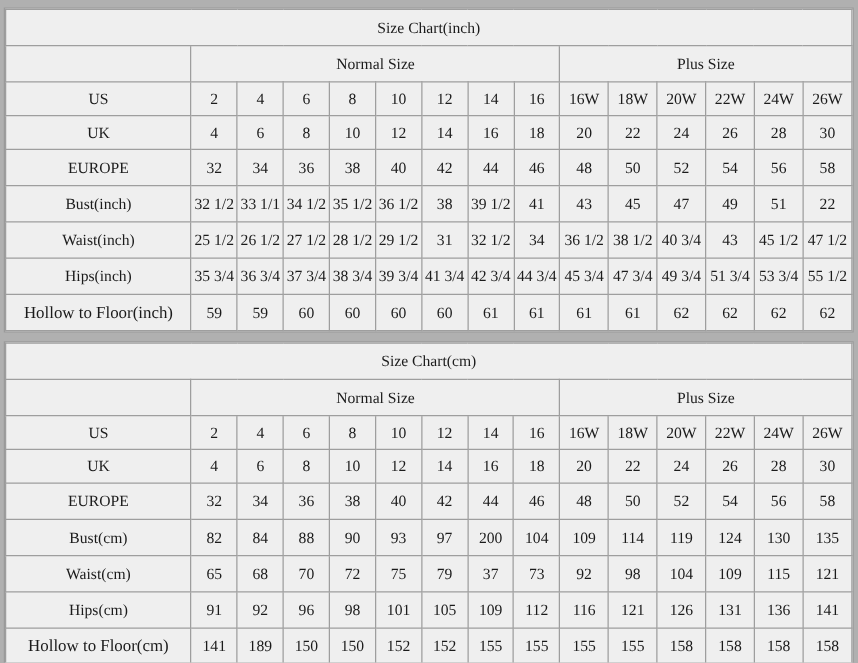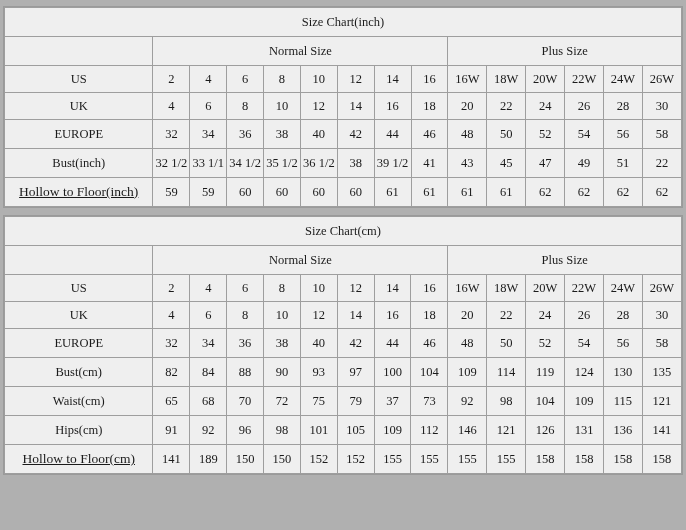--- a/index.html
+++ b/index.html
@@ -59,21 +59,20 @@
   }
   td.blank-cell {
     border-left: none;
   }
   td.rowlabel {
     font-size: 14px;
     border-left: none;
   }
   td.rowlabel.small {
     font-size: 13.5px;
-    text-decoration: underline;
   }
   td.val {
     font-size: 12.5px;
   }
   td.last-col {
     border-right: none;
   }
   tr.hdr-row td {
     height: 26px;
     text-align: center;
@@ -165,20 +164,54 @@
           <td class="val">39 1/2</td>
           <td class="val">41</td>
           <td class="val">43</td>
           <td class="val">45</td>
           <td class="val">47</td>
           <td class="val">49</td>
           <td class="val">51</td>
           <td class="val last-col">22</td>
         </tr>
         <tr class="tall">
+          <td class="rowlabel">Waist(inch)</td>
+          <td class="val">25 1/2</td>
+          <td class="val">26 1/2</td>
+          <td class="val">27 1/2</td>
+          <td class="val">28 1/2</td>
+          <td class="val">29 1/2</td>
+          <td class="val">31</td>
+          <td class="val">32 1/2</td>
+          <td class="val">34</td>
+          <td class="val">36 1/2</td>
+          <td class="val">38 1/2</td>
+          <td class="val">40 3/4</td>
+          <td class="val">43</td>
+          <td class="val">45 1/2</td>
+          <td class="val last-col">47 1/2</td>
+        </tr>
+        <tr class="tall">
+          <td class="rowlabel">Hips(inch)</td>
+          <td class="val">35 3/4</td>
+          <td class="val">36 3/4</td>
+          <td class="val">37 3/4</td>
+          <td class="val">38 3/4</td>
+          <td class="val">39 3/4</td>
+          <td class="val">41 3/4</td>
+          <td class="val">42 3/4</td>
+          <td class="val">44 3/4</td>
+          <td class="val">45 3/4</td>
+          <td class="val">47 3/4</td>
+          <td class="val">49 3/4</td>
+          <td class="val">51 3/4</td>
+          <td class="val">53 3/4</td>
+          <td class="val last-col">55 1/2</td>
+        </tr>
+        <tr class="tall">
           <td class="rowlabel small">Hollow to Floor(inch)</td>
           <td class="val">59</td>
           <td class="val">59</td>
           <td class="val">60</td>
           <td class="val">60</td>
           <td class="val">60</td>
           <td class="val">60</td>
           <td class="val">61</td>
           <td class="val">61</td>
           <td class="val">61</td>
@@ -261,21 +294,21 @@
           <td class="val last-col">58</td>
         </tr>
         <tr class="tall">
           <td class="rowlabel">Bust(cm)</td>
           <td class="val">82</td>
           <td class="val">84</td>
           <td class="val">88</td>
           <td class="val">90</td>
           <td class="val">93</td>
           <td class="val">97</td>
-          <td class="val">100</td>
+          <td class="val">200</td>
           <td class="val">104</td>
           <td class="val">109</td>
           <td class="val">114</td>
           <td class="val">119</td>
           <td class="val">124</td>
           <td class="val">130</td>
           <td class="val last-col">135</td>
         </tr>
         <tr class="tall">
           <td class="rowlabel">Waist(cm)</td>
@@ -297,21 +330,21 @@
         <tr class="tall">
           <td class="rowlabel">Hips(cm)</td>
           <td class="val">91</td>
           <td class="val">92</td>
           <td class="val">96</td>
           <td class="val">98</td>
           <td class="val">101</td>
           <td class="val">105</td>
           <td class="val">109</td>
           <td class="val">112</td>
-          <td class="val">146</td>
+          <td class="val">116</td>
           <td class="val">121</td>
           <td class="val">126</td>
           <td class="val">131</td>
           <td class="val">136</td>
           <td class="val last-col">141</td>
         </tr>
         <tr class="tall">
           <td class="rowlabel small">Hollow to Floor(cm)</td>
           <td class="val">141</td>
           <td class="val">189</td>

